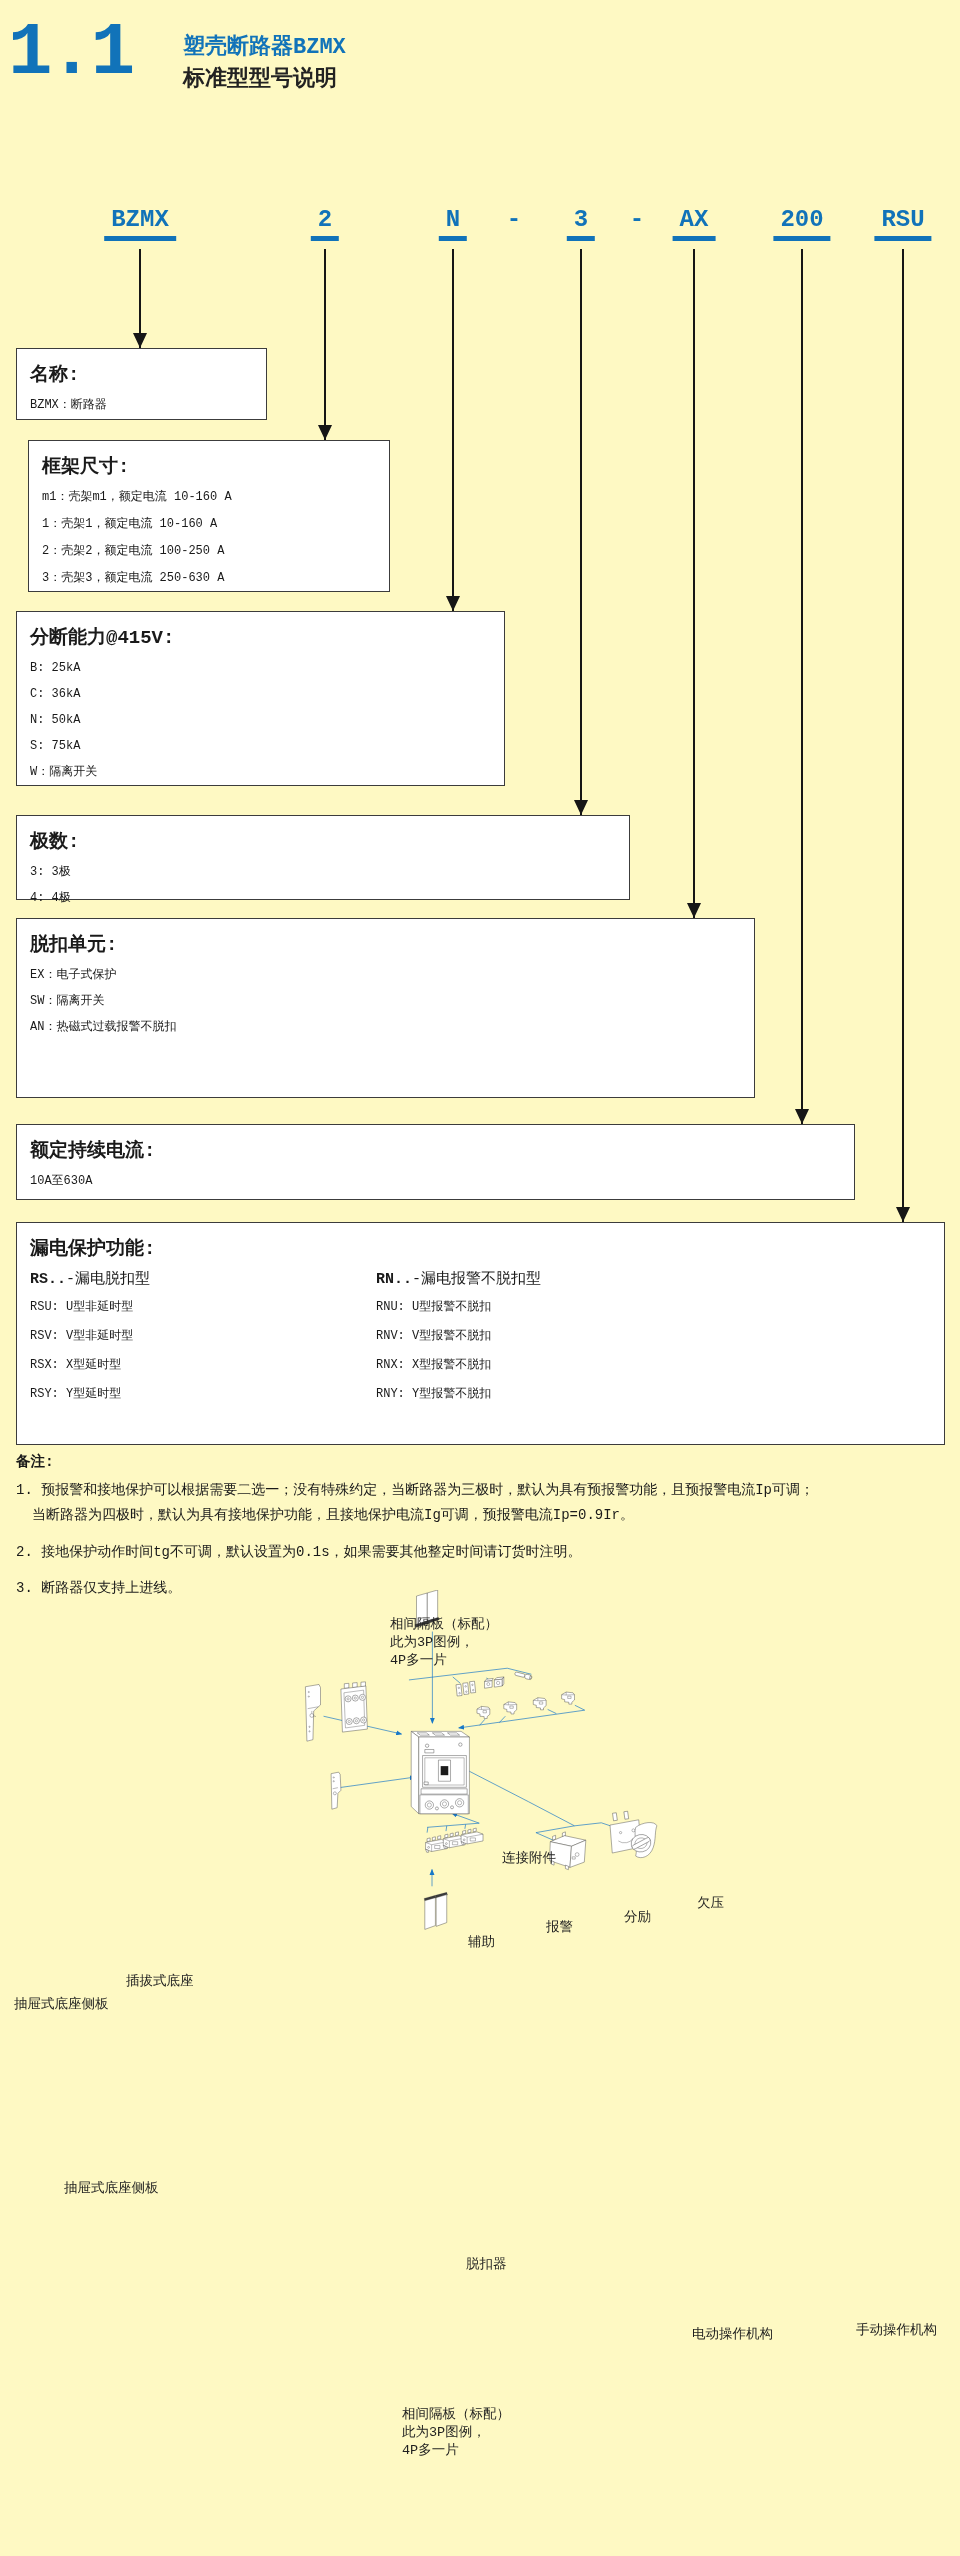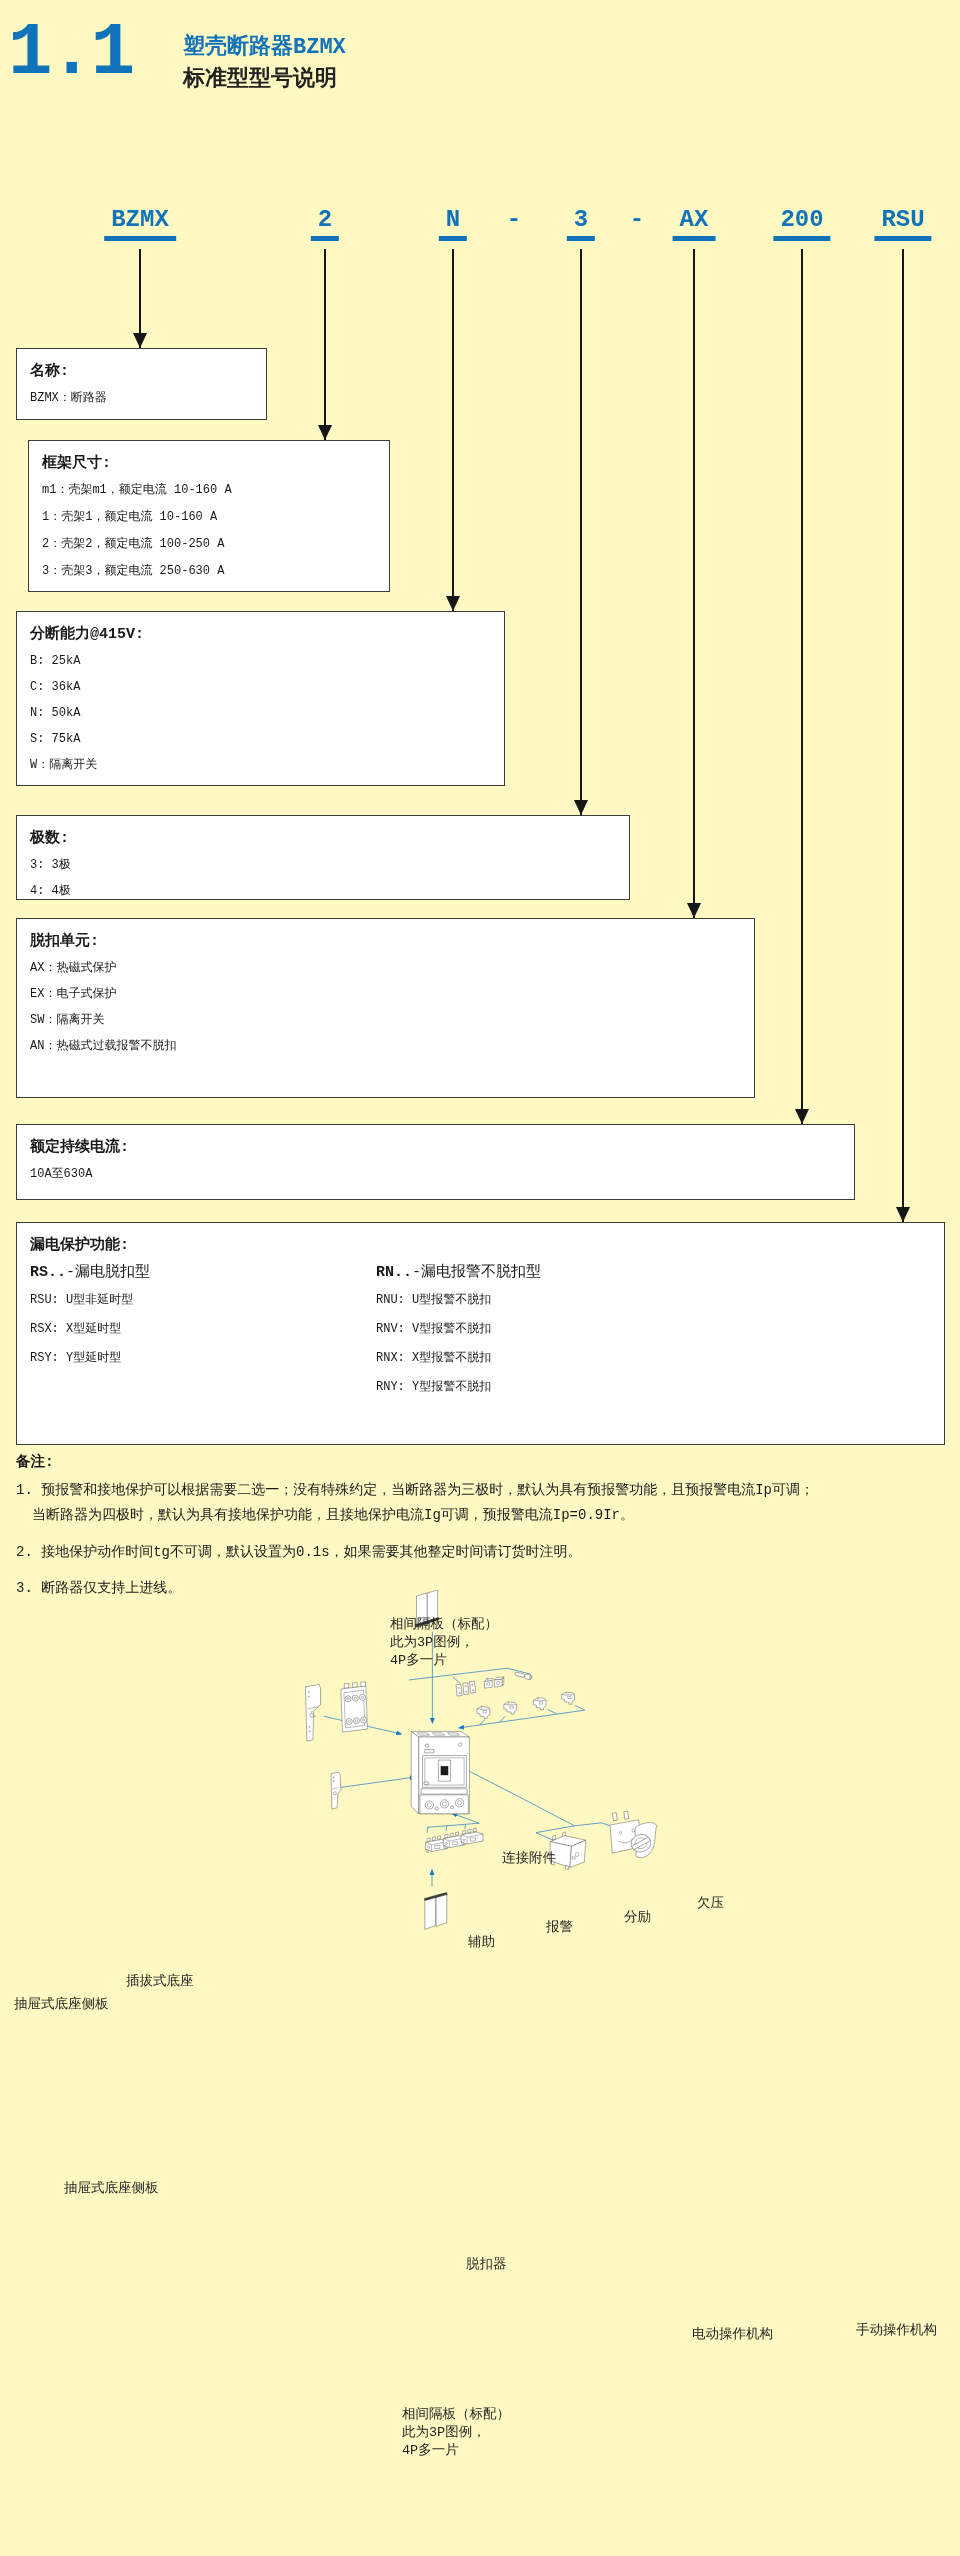--- a/index.html
+++ b/index.html
@@ -23,21 +23,21 @@
 
   
   .varrow{position:absolute;width:1.5px;background:#161616;}
   .varrow::after{content:"";position:absolute;bottom:0;left:50%;transform:translateX(-50%);
         width:0;height:0;border-left:7px solid transparent;border-right:7px solid transparent;
         border-top:15px solid #161616;}
 
   
   .vbox{position:absolute;border:1.5px solid var(--border);background:#fff;box-sizing:border-box;
         padding:10px 8px 0 13px;}
-  .vbox .bt{font-size:15px;font-weight:bold;margin:2px 0 5px 0;}
+  .vbox .bt{font-size:19px;font-weight:bold;margin:2px 0 5px 0;}
   .vbox .bl{font-size:12px;line-height:26px;margin:0;}
   .b2 .bl{line-height:27px;}
   .b7cols{display:flex;margin-top:6px;}
   .b7col{width:346px;}
   .b7hdr{font-size:15px;line-height:26px;}
   .b7hdr .code{font-weight:bold;}
   .b7col .bl{line-height:29px;}
 
   
   .note-label{font-size:14.5px;font-weight:bold;}
@@ -116,37 +116,37 @@
   </div>
 
   <div class="vbox" style="left:16px;top:815px;width:614px;height:85px;">
     <p class="bt">极数:</p>
     <p class="bl">3: 3极</p>
     <p class="bl">4: 4极</p>
   </div>
 
   <div class="vbox" style="left:16px;top:918px;width:739px;height:180px;">
     <p class="bt">脱扣单元:</p>
-    <p class="bl">AX：热磁式保护</p>
     <p class="bl">EX：电子式保护</p>
     <p class="bl">SW：隔离开关</p>
     <p class="bl">AN：热磁式过载报警不脱扣</p>
   </div>
 
   <div class="vbox" style="left:16px;top:1124px;width:839px;height:76px;">
     <p class="bt">额定持续电流:</p>
     <p class="bl">10A至630A</p>
   </div>
 
   <div class="vbox" style="left:16px;top:1222px;width:929px;height:223px;">
     <p class="bt">漏电保护功能:</p>
     <div class="b7cols">
       <div class="b7col">
         <div class="b7hdr"><span class="code">RS..</span><span>-漏电脱扣型</span></div>
         <p class="bl">RSU: U型非延时型</p>
+        <p class="bl">RSV: V型非延时型</p>
         <p class="bl">RSX: X型延时型</p>
         <p class="bl">RSY: Y型延时型</p>
       </div>
       <div class="b7col">
         <div class="b7hdr"><span class="code">RN..</span><span>-漏电报警不脱扣型</span></div>
         <p class="bl">RNU: U型报警不脱扣</p>
         <p class="bl">RNV: V型报警不脱扣</p>
         <p class="bl">RNX: X型报警不脱扣</p>
         <p class="bl">RNY: Y型报警不脱扣</p>
       </div>

